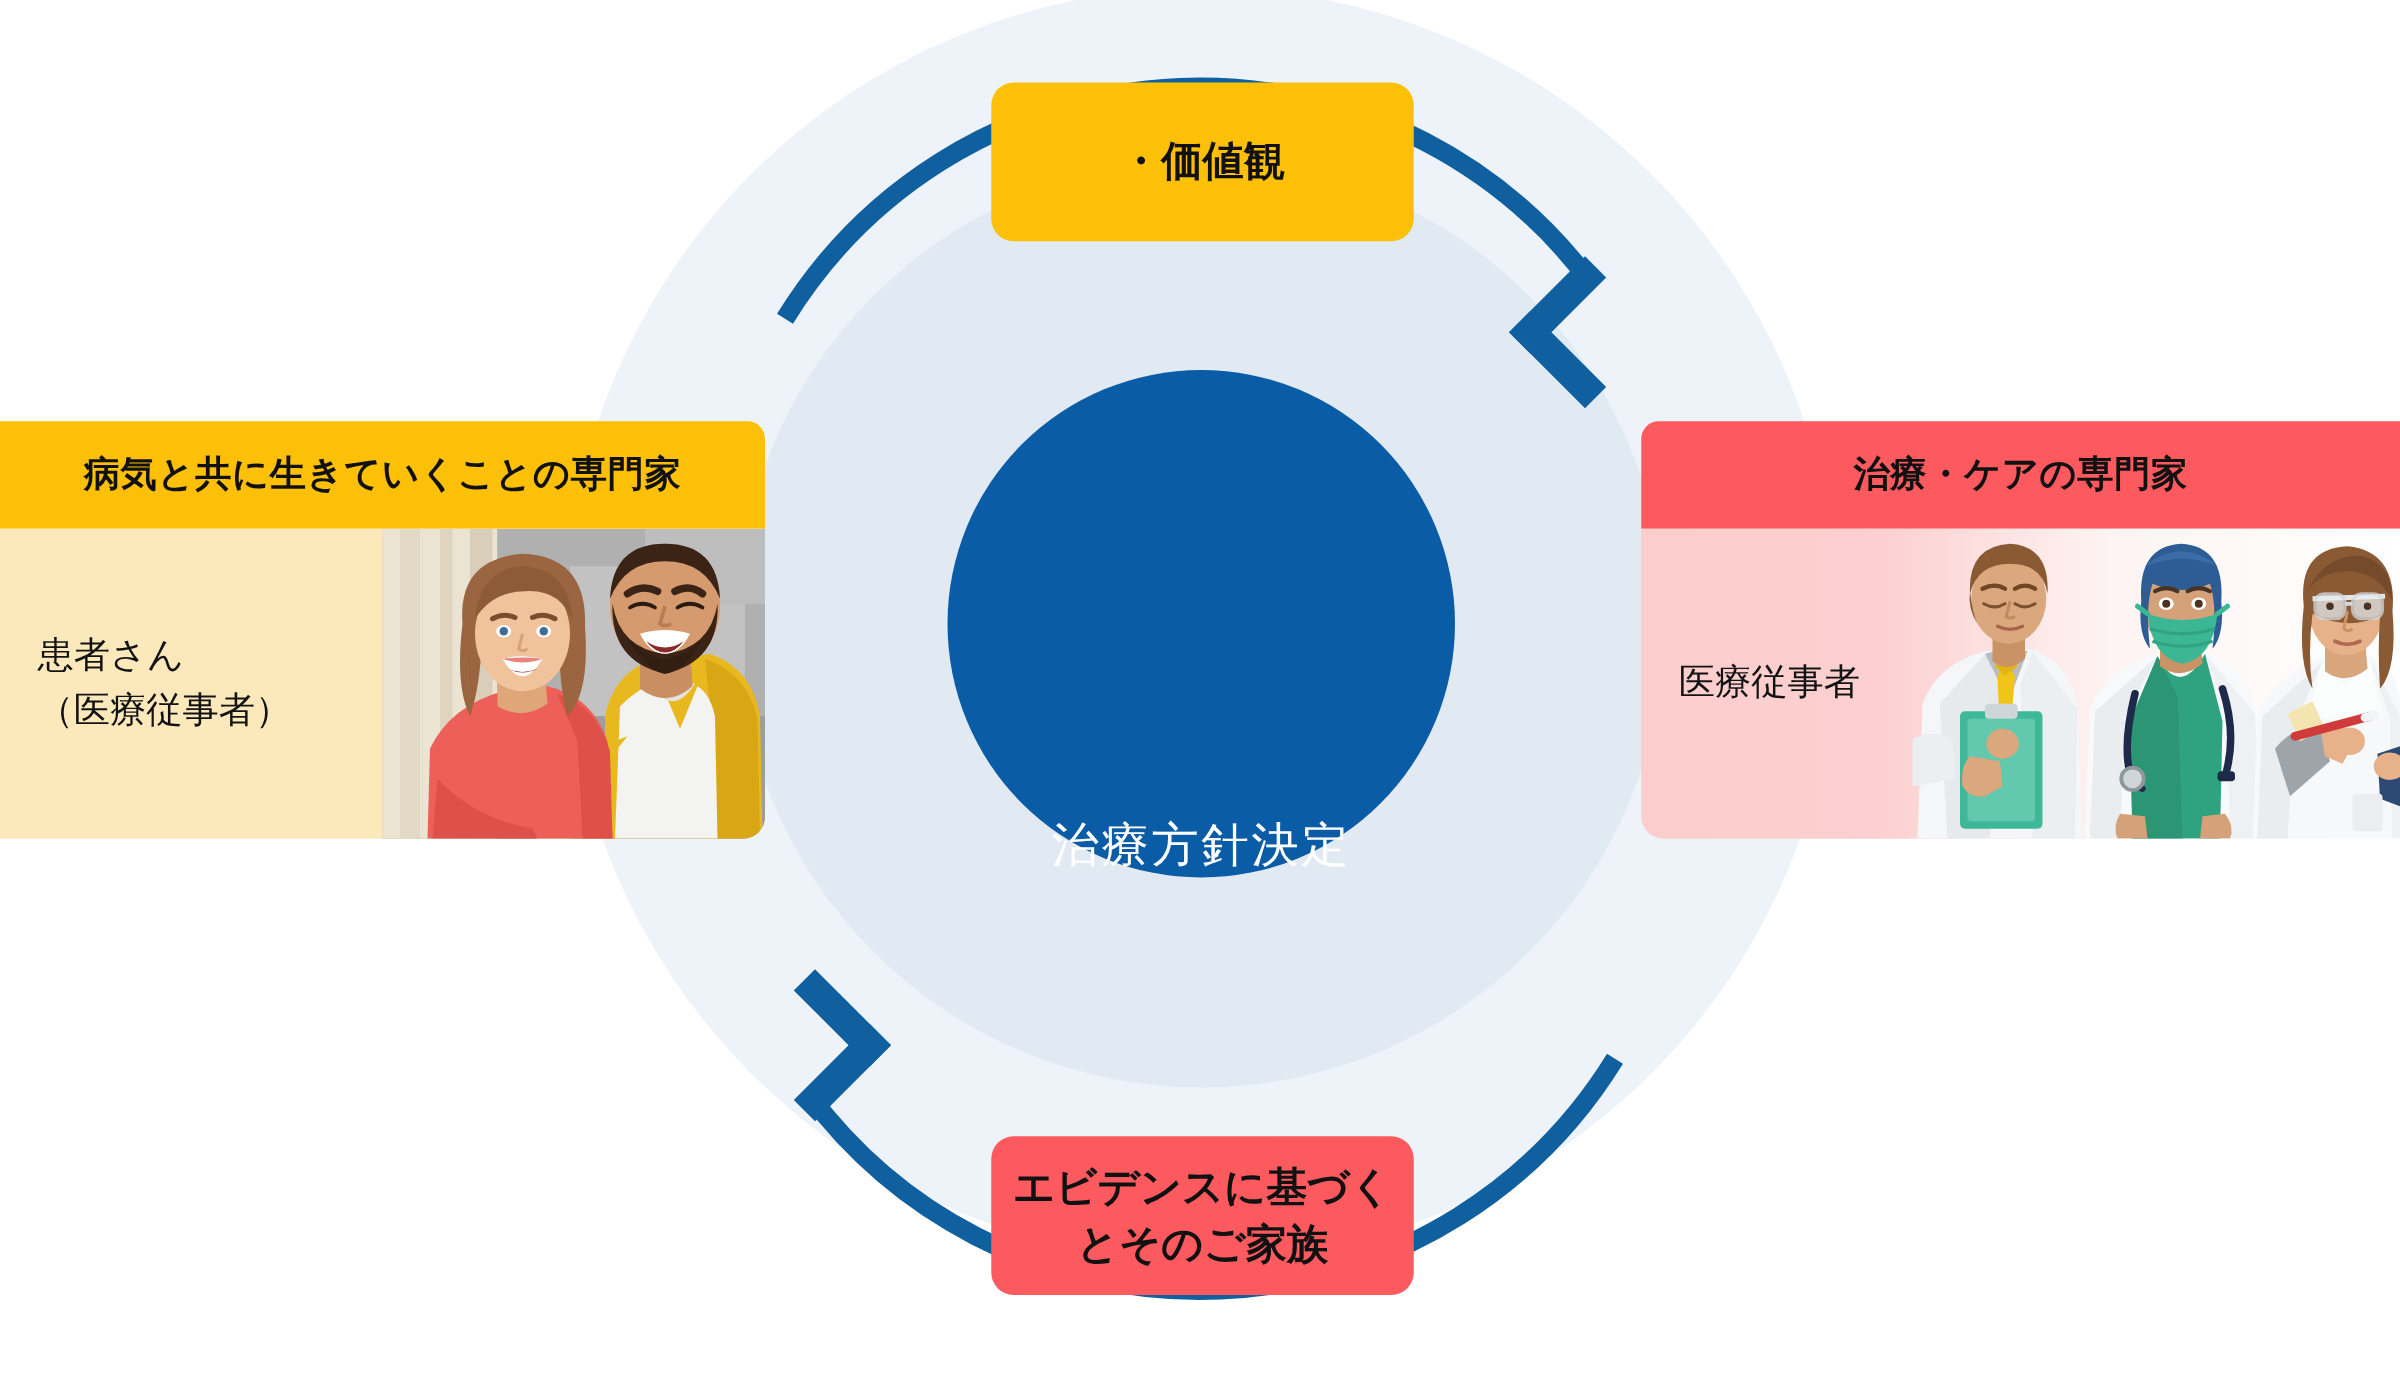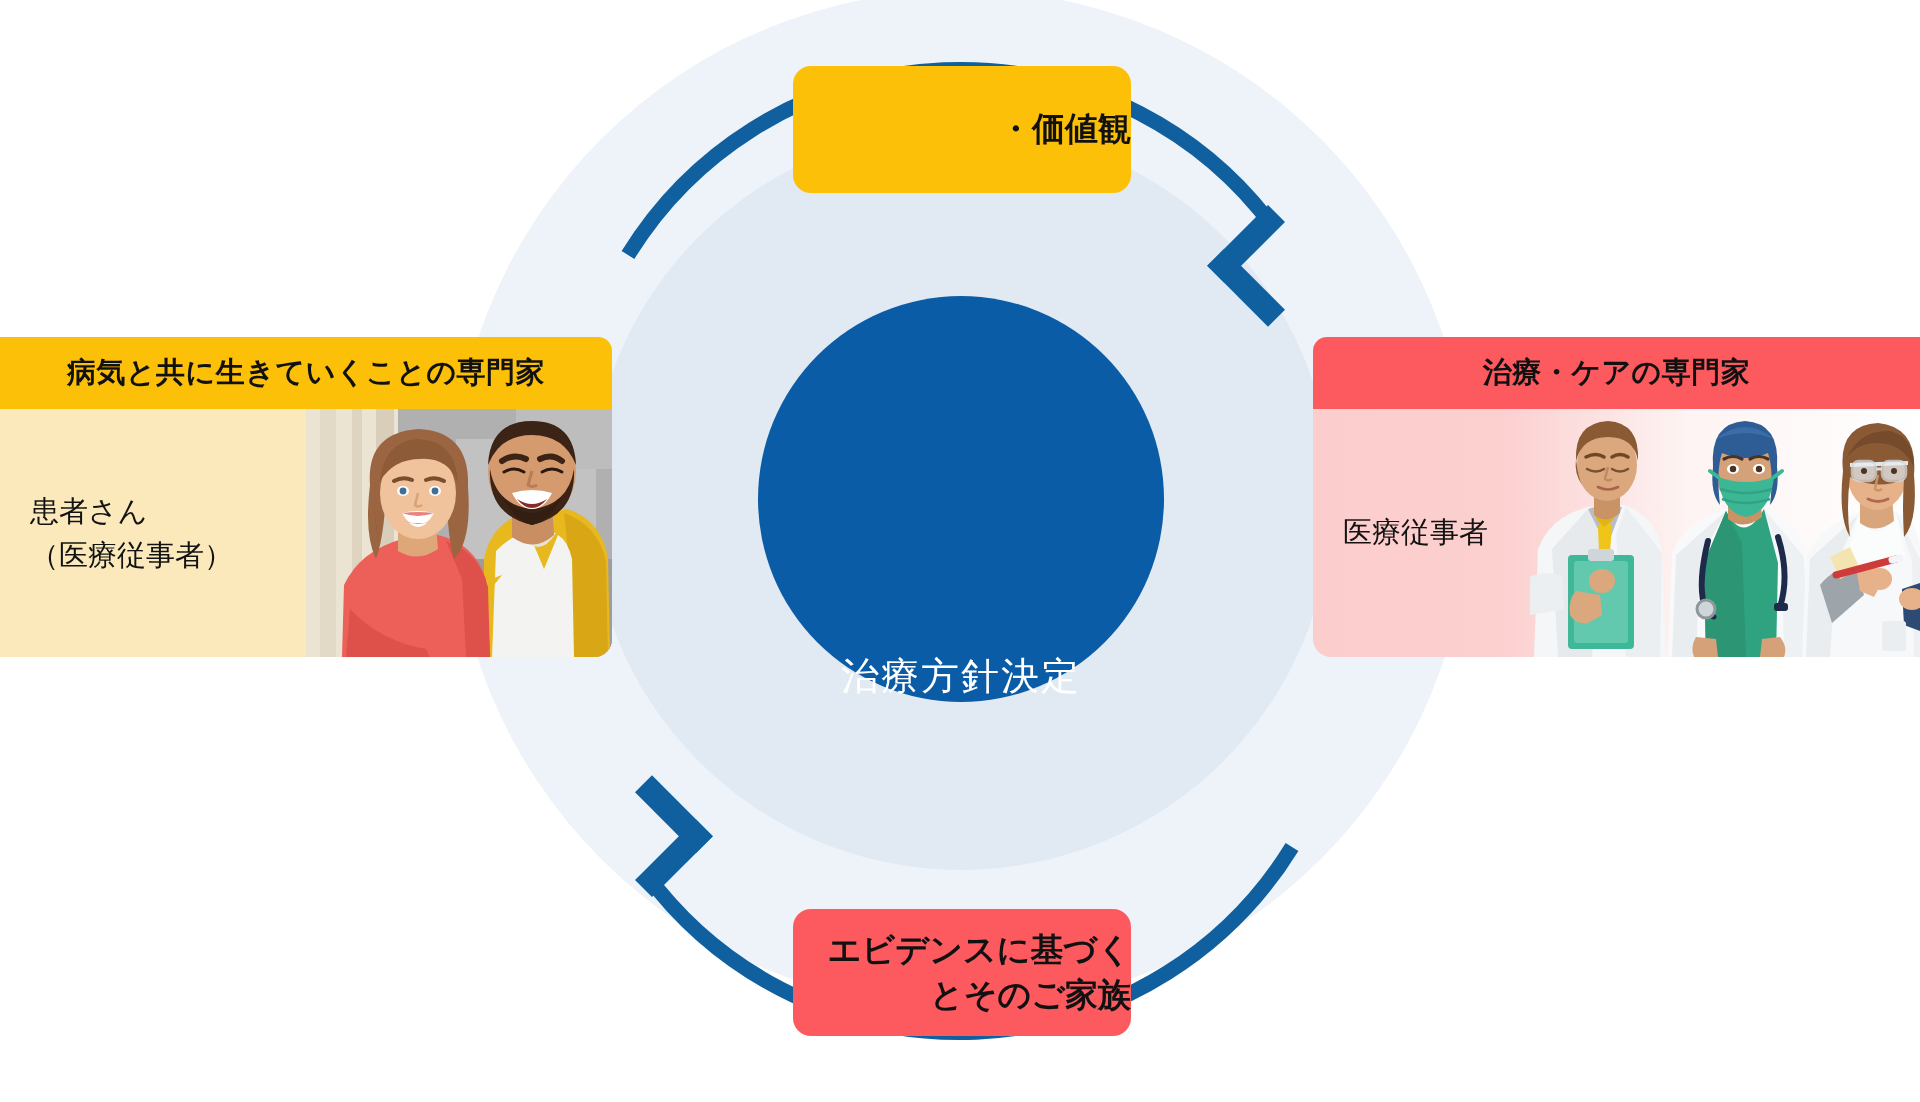--- a/index.html
+++ b/index.html
@@ -38,42 +38,42 @@
   }
 
   
   #arrows{position:absolute;left:0;top:0;width:1920px;height:1102px;pointer-events:none;}
 
   
   .pill{
     position:absolute;
     border-radius:18px;
     display:flex;flex-direction:column;
-    align-items:flex-end;justify-content:center;
+    align-items:center;justify-content:center;
     text-align:center;
     font-weight:bold;
     color:#111111;
     line-height:1.35;
   }
   .pill-top{
     left:793px;top:66px;width:338px;height:127px;
     background:#fcc008;
     font-size:33px;
   }
   .pill-bottom{
     left:793px;top:909px;width:338px;height:127px;
     background:#fd5a5f;
     font-size:33px;
   }
   .pill-line{display:block;white-space:nowrap;}
 
   
   .card{position:absolute;}
   .card-header{
-    height:72px;
+    height:86px;
     display:flex;align-items:center;justify-content:center;
     font-size:29px;font-weight:bold;color:#111111;
     letter-spacing:0.5px;
     white-space:nowrap;
   }
   .card-body{
     height:248px;
     position:relative;
     overflow:hidden;
   }

